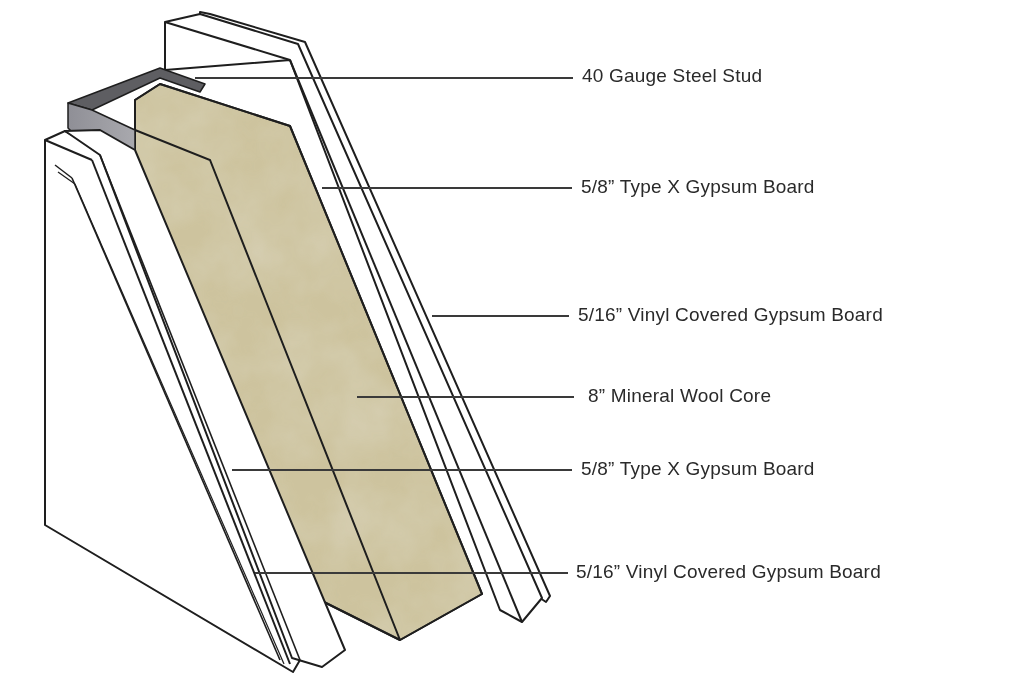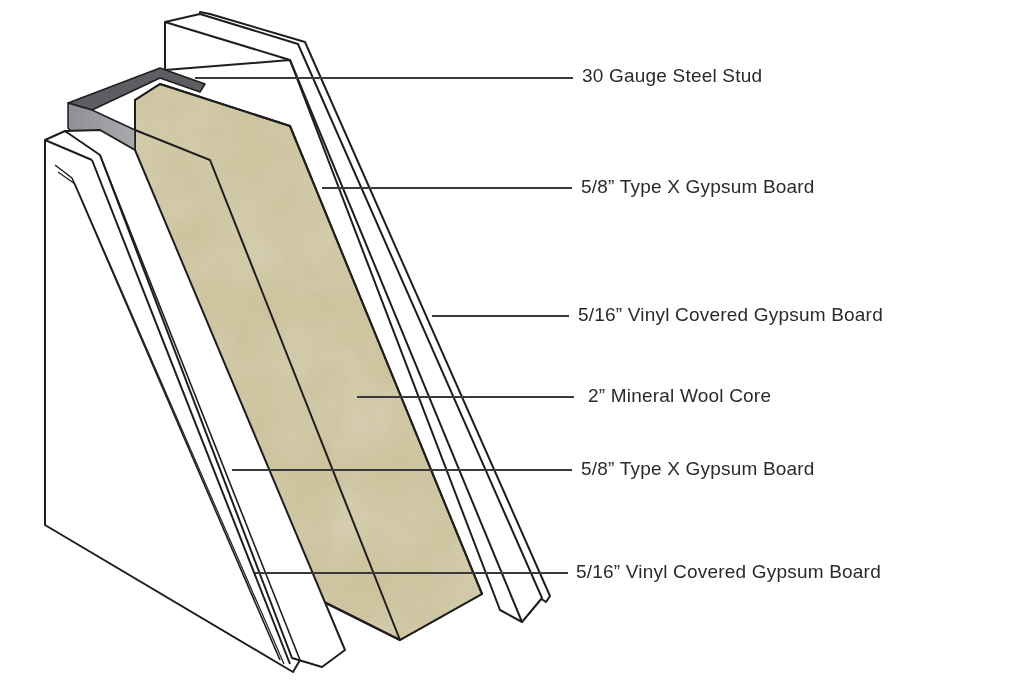--- a/index.html
+++ b/index.html
@@ -68,28 +68,28 @@
     <line x1="92" y1="160" x2="290" y2="664" stroke="#1e1e1e" stroke-width="2"></line>
     <line x1="100" y1="155" x2="300" y2="660" stroke="#1e1e1e" stroke-width="1.6"></line>
     <line x1="55" y1="165" x2="72" y2="178" stroke="#1e1e1e" stroke-width="1.5"></line>
     <line x1="72" y1="178" x2="280" y2="660" stroke="#1e1e1e" stroke-width="1.6"></line>
     <line x1="58" y1="172" x2="75" y2="184" stroke="#1e1e1e" stroke-width="1.2"></line>
     <line x1="75" y1="184" x2="284" y2="664" stroke="#1e1e1e" stroke-width="1.2"></line>
   </g>
 </svg>
 
 <div class="leader" style="left:195px; top:77px; width:378px;"></div>
-<div class="label" style="left:582px; top:65px;">30 Gauge Steel Stud</div>
+<div class="label" style="left:582px; top:65px;">40 Gauge Steel Stud</div>
 
 <div class="leader" style="left:322px; top:187px; width:250px;"></div>
 <div class="label" style="left:581px; top:176px;">5/8” Type X Gypsum Board</div>
 
 <div class="leader" style="left:432px; top:315px; width:137px;"></div>
 <div class="label" style="left:578px; top:304px;">5/16” Vinyl Covered Gypsum Board</div>
 
 <div class="leader" style="left:357px; top:396px; width:217px;"></div>
-<div class="label" style="left:588px; top:385px;">2” Mineral Wool Core</div>
+<div class="label" style="left:588px; top:385px;">8” Mineral Wool Core</div>
 
 <div class="leader" style="left:232px; top:469px; width:340px;"></div>
 <div class="label" style="left:581px; top:458px;">5/8” Type X Gypsum Board</div>
 
 <div class="leader" style="left:255px; top:572px; width:313px;"></div>
 <div class="label" style="left:576px; top:561px;">5/16” Vinyl Covered Gypsum Board</div>
 
 </body></html>

